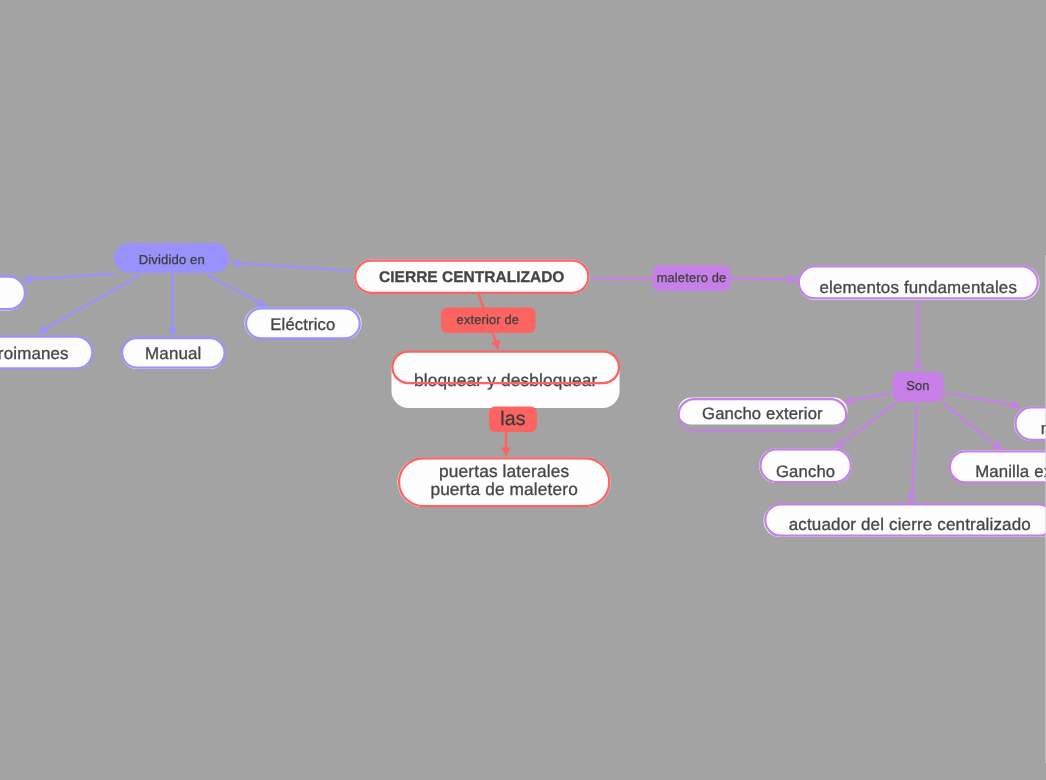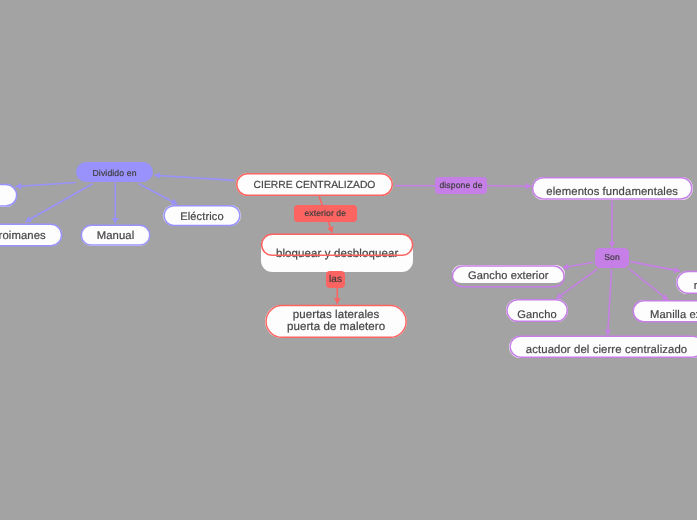--- a/index.html
+++ b/index.html
@@ -75,43 +75,43 @@
   </div>
 
   <div class="node topic indigo" style="left:163.3px;top:204.9px;width:77.3px;height:21.4px;border-radius:10.7px;font-size:11.1px;">
     <span>Eléctrico</span>
   </div>
 
   <div class="node topic indigo" style="left:80.6px;top:224.6px;width:69.9px;height:21.2px;border-radius:10.6px;font-size:11.3px;">
     <span>Manual</span>
   </div>
 
-  <div class="node topic red" style="left:236px;top:173px;width:157px;height:23px;border-radius:11.5px;font-size:10.35px;letter-spacing:0px;">
+  <div class="node topic red" style="left:236px;top:173px;width:157px;height:23px;border-radius:11.5px;font-size:10.35px;letter-spacing:0px;font-weight:bold;">
     <span>CIERRE CENTRALIZADO</span>
   </div>
 
   <div class="node label red" style="left:293.5px;top:205px;width:63.5px;height:16.5px;font-size:8.6px;">
     <span>exterior de</span>
   </div>
 
   <div class="node topic red" style="left:260.9px;top:233.6px;width:152.5px;height:38px;border-radius:11.25px;font-size:11.5px;">
     <span>bloquear y desbloquear</span>
   </div>
 
-  <div class="node label red" style="left:326px;top:271px;width:19px;height:17px;font-size:10px;">
+  <div class="node label red" style="left:326px;top:271px;width:32px;height:17px;font-size:13px;">
     <span>las</span>
   </div>
 
   <div class="node topic red" style="left:265.3px;top:304.8px;width:141.6px;height:33.3px;border-radius:16.7px;font-size:11.5px;line-height:11.8px;padding-top:1px;">
     <span>puertas laterales
 puerta de maletero</span>
   </div>
 
   <div class="node label purple" style="left:435px;top:177px;width:52px;height:17px;font-size:8.6px;">
-    <span>dispone de</span>
+    <span>maletero de</span>
   </div>
 
   <div class="node topic purple" style="left:531.8px;top:176.9px;width:160.8px;height:22.8px;border-radius:11.4px;font-size:11.3px;">
     <span>elementos fundamentales</span>
   </div>
 
   <div class="node label purple" style="left:595px;top:247.5px;width:34px;height:20.5px;font-size:8.6px;border-radius:5px;">
     <span>Son</span>
   </div>
 

